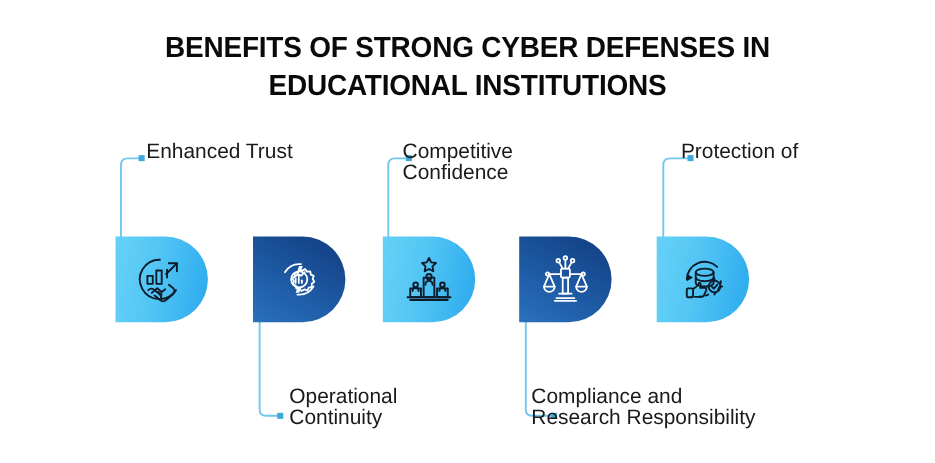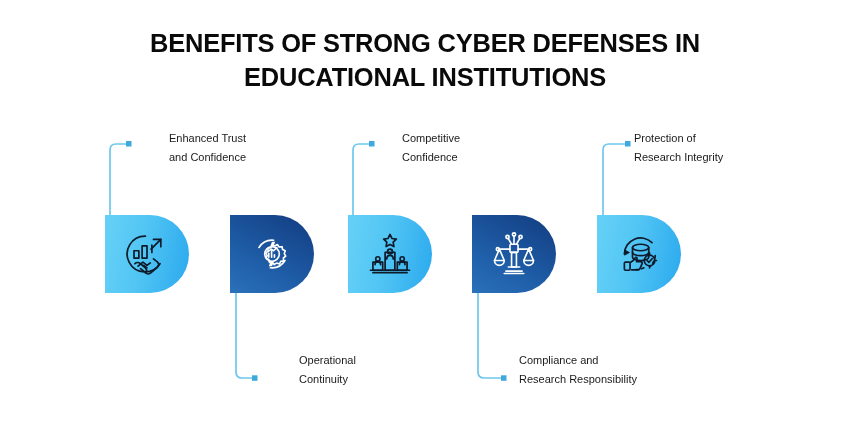--- a/index.html
+++ b/index.html
@@ -87,33 +87,32 @@
     left: 0; top: 0;
     width: 850px; height: 421px;
     pointer-events: none;
   }
   .connectors svg { display: block; }
 
   
   .label {
     position: absolute;
     font-family: "Liberation Sans", sans-serif;
-    font-size: 11px;
+    font-size: 19px;
     line-height: 19px;
     color: #1a1a1a;
     white-space: nowrap;
-    margin-left: 36px;
   }
   .label span { display: block; }
 
   .label-1 { left: 133px; top: 129px; }
   .label-2 { left: 263px; top: 351px; }
   .label-3 { left: 366px; top: 129px; }
   .label-4 { left: 483px; top: 351px; }
-  .label-5 { left: 598px; top: 129px; }
+  .label-5 { left: 619px; top: 129px; }
 </style>
 </head>
 <body>
 
 <div id="infographic">
 
   <div class="title-block">
     <span class="title-line">BENEFITS OF STRONG CYBER DEFENSES IN</span>
     <span class="title-line">EDUCATIONAL INSTITUTIONS</span>
   </div>
@@ -247,33 +246,31 @@
           <rect x="14" y="42" width="7" height="10" rx="1.4"></rect>
         </svg>
       </span>
     </div>
 
   </div>
 
   <div class="labels">
     <div class="label label-1">
       <span>Enhanced Trust</span>
-      <span>and Confidence</span>
     </div>
     <div class="label label-2">
       <span>Operational</span>
       <span>Continuity</span>
     </div>
     <div class="label label-3">
       <span>Competitive</span>
       <span>Confidence</span>
     </div>
     <div class="label label-4">
       <span>Compliance and</span>
       <span>Research Responsibility</span>
     </div>
     <div class="label label-5">
       <span>Protection of</span>
-      <span>Research Integrity</span>
     </div>
   </div>
 
 </div>
 
 </body></html>

